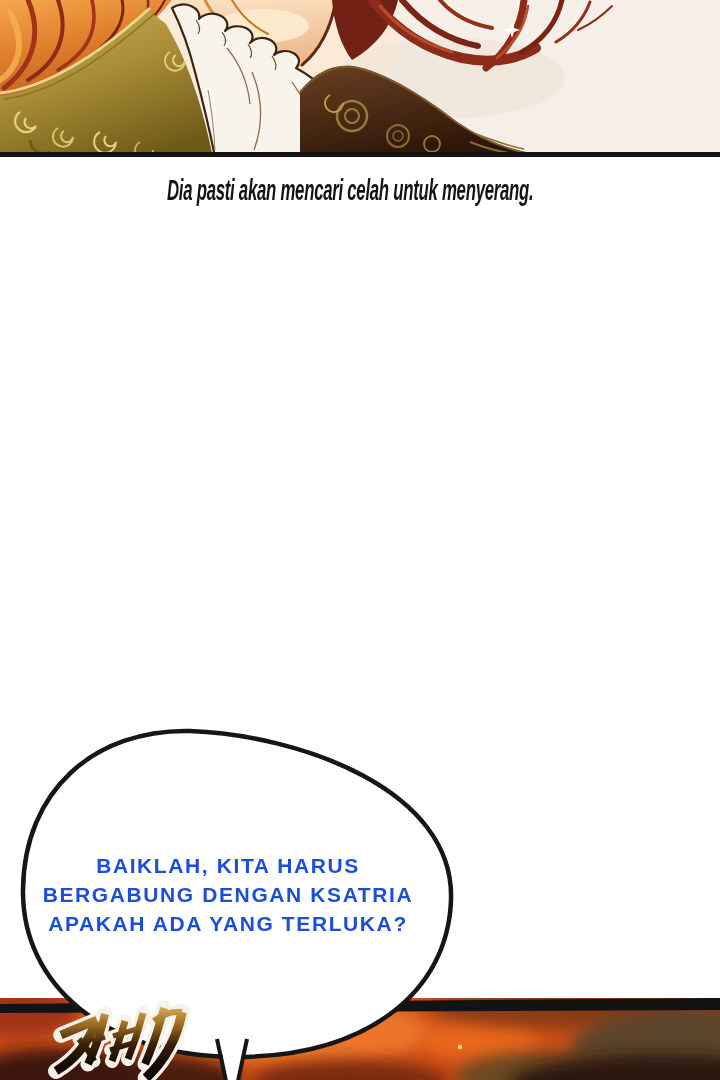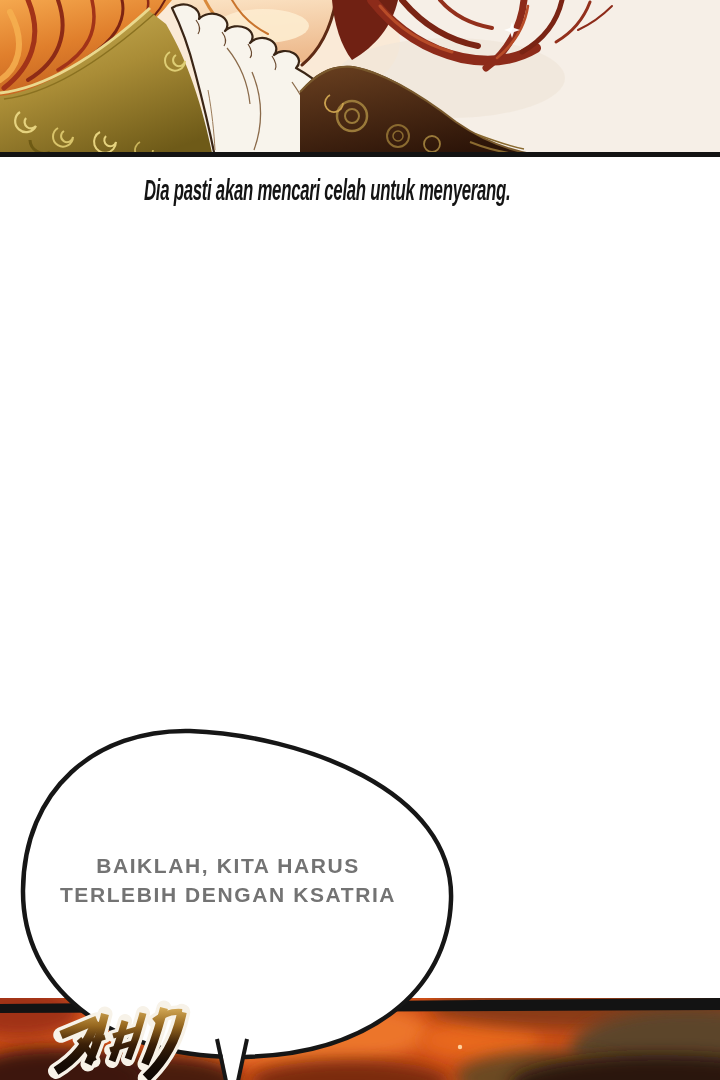--- a/index.html
+++ b/index.html
@@ -4,30 +4,30 @@
 <style>
   html,body{margin:0;padding:0;}
   body{
     width:720px;height:1080px;position:relative;overflow:hidden;
     background:#ffffff;
     font-family:"Liberation Sans", sans-serif;
   }
   #art{position:absolute;left:0;top:0;width:720px;height:1080px;z-index:1;}
   .caption-wrap{
     position:absolute;left:0;top:170px;width:677px;height:40px;z-index:3;
-    display:flex;align-items:center;justify-content:flex-start;pointer-events:none;
+    display:flex;align-items:center;justify-content:flex-end;pointer-events:none;
   }
   .caption-text{
     font-size:30px;font-weight:bold;font-style:italic;color:#141414;
     white-space:nowrap;transform:scaleX(0.56);transform-origin:50% 50%;
     letter-spacing:-0.5px;line-height:40px;
   }
   .bubble-text{
     position:absolute;left:26px;top:851px;width:404px;z-index:3;
-    text-align:center;font-size:21px;font-weight:bold;color:#737373;
+    text-align:center;font-size:21px;font-weight:bold;color:#1d4ed8;
     line-height:29px;letter-spacing:1.6px;pointer-events:none;
   }
   .bubble-text .line{display:block;white-space:nowrap;}
   .sr{
     position:absolute;width:1px;height:1px;overflow:hidden;
     clip:rect(0 0 0 0);white-space:nowrap;
   }
   .sfx-anchor{position:absolute;left:56px;top:1008px;width:130px;height:72px;z-index:4;}
 </style>
 </head>
@@ -215,18 +215,19 @@
     </g>
   </g>
 </svg>
 
 <div class="caption-wrap">
   <span class="caption-text">Dia pasti akan mencari celah untuk menyerang.</span>
 </div>
 
 <div class="bubble-text">
   <span class="line">BAIKLAH, KITA HARUS</span>
-  <span class="line">TERLEBIH DENGAN KSATRIA</span>
+  <span class="line">BERGABUNG DENGAN KSATRIA</span>
+  <span class="line">APAKAH ADA YANG TERLUKA?</span>
 </div>
 
 <div class="sfx-anchor">
   <span class="sr">저벅</span>
 </div>
 
 </body></html>

